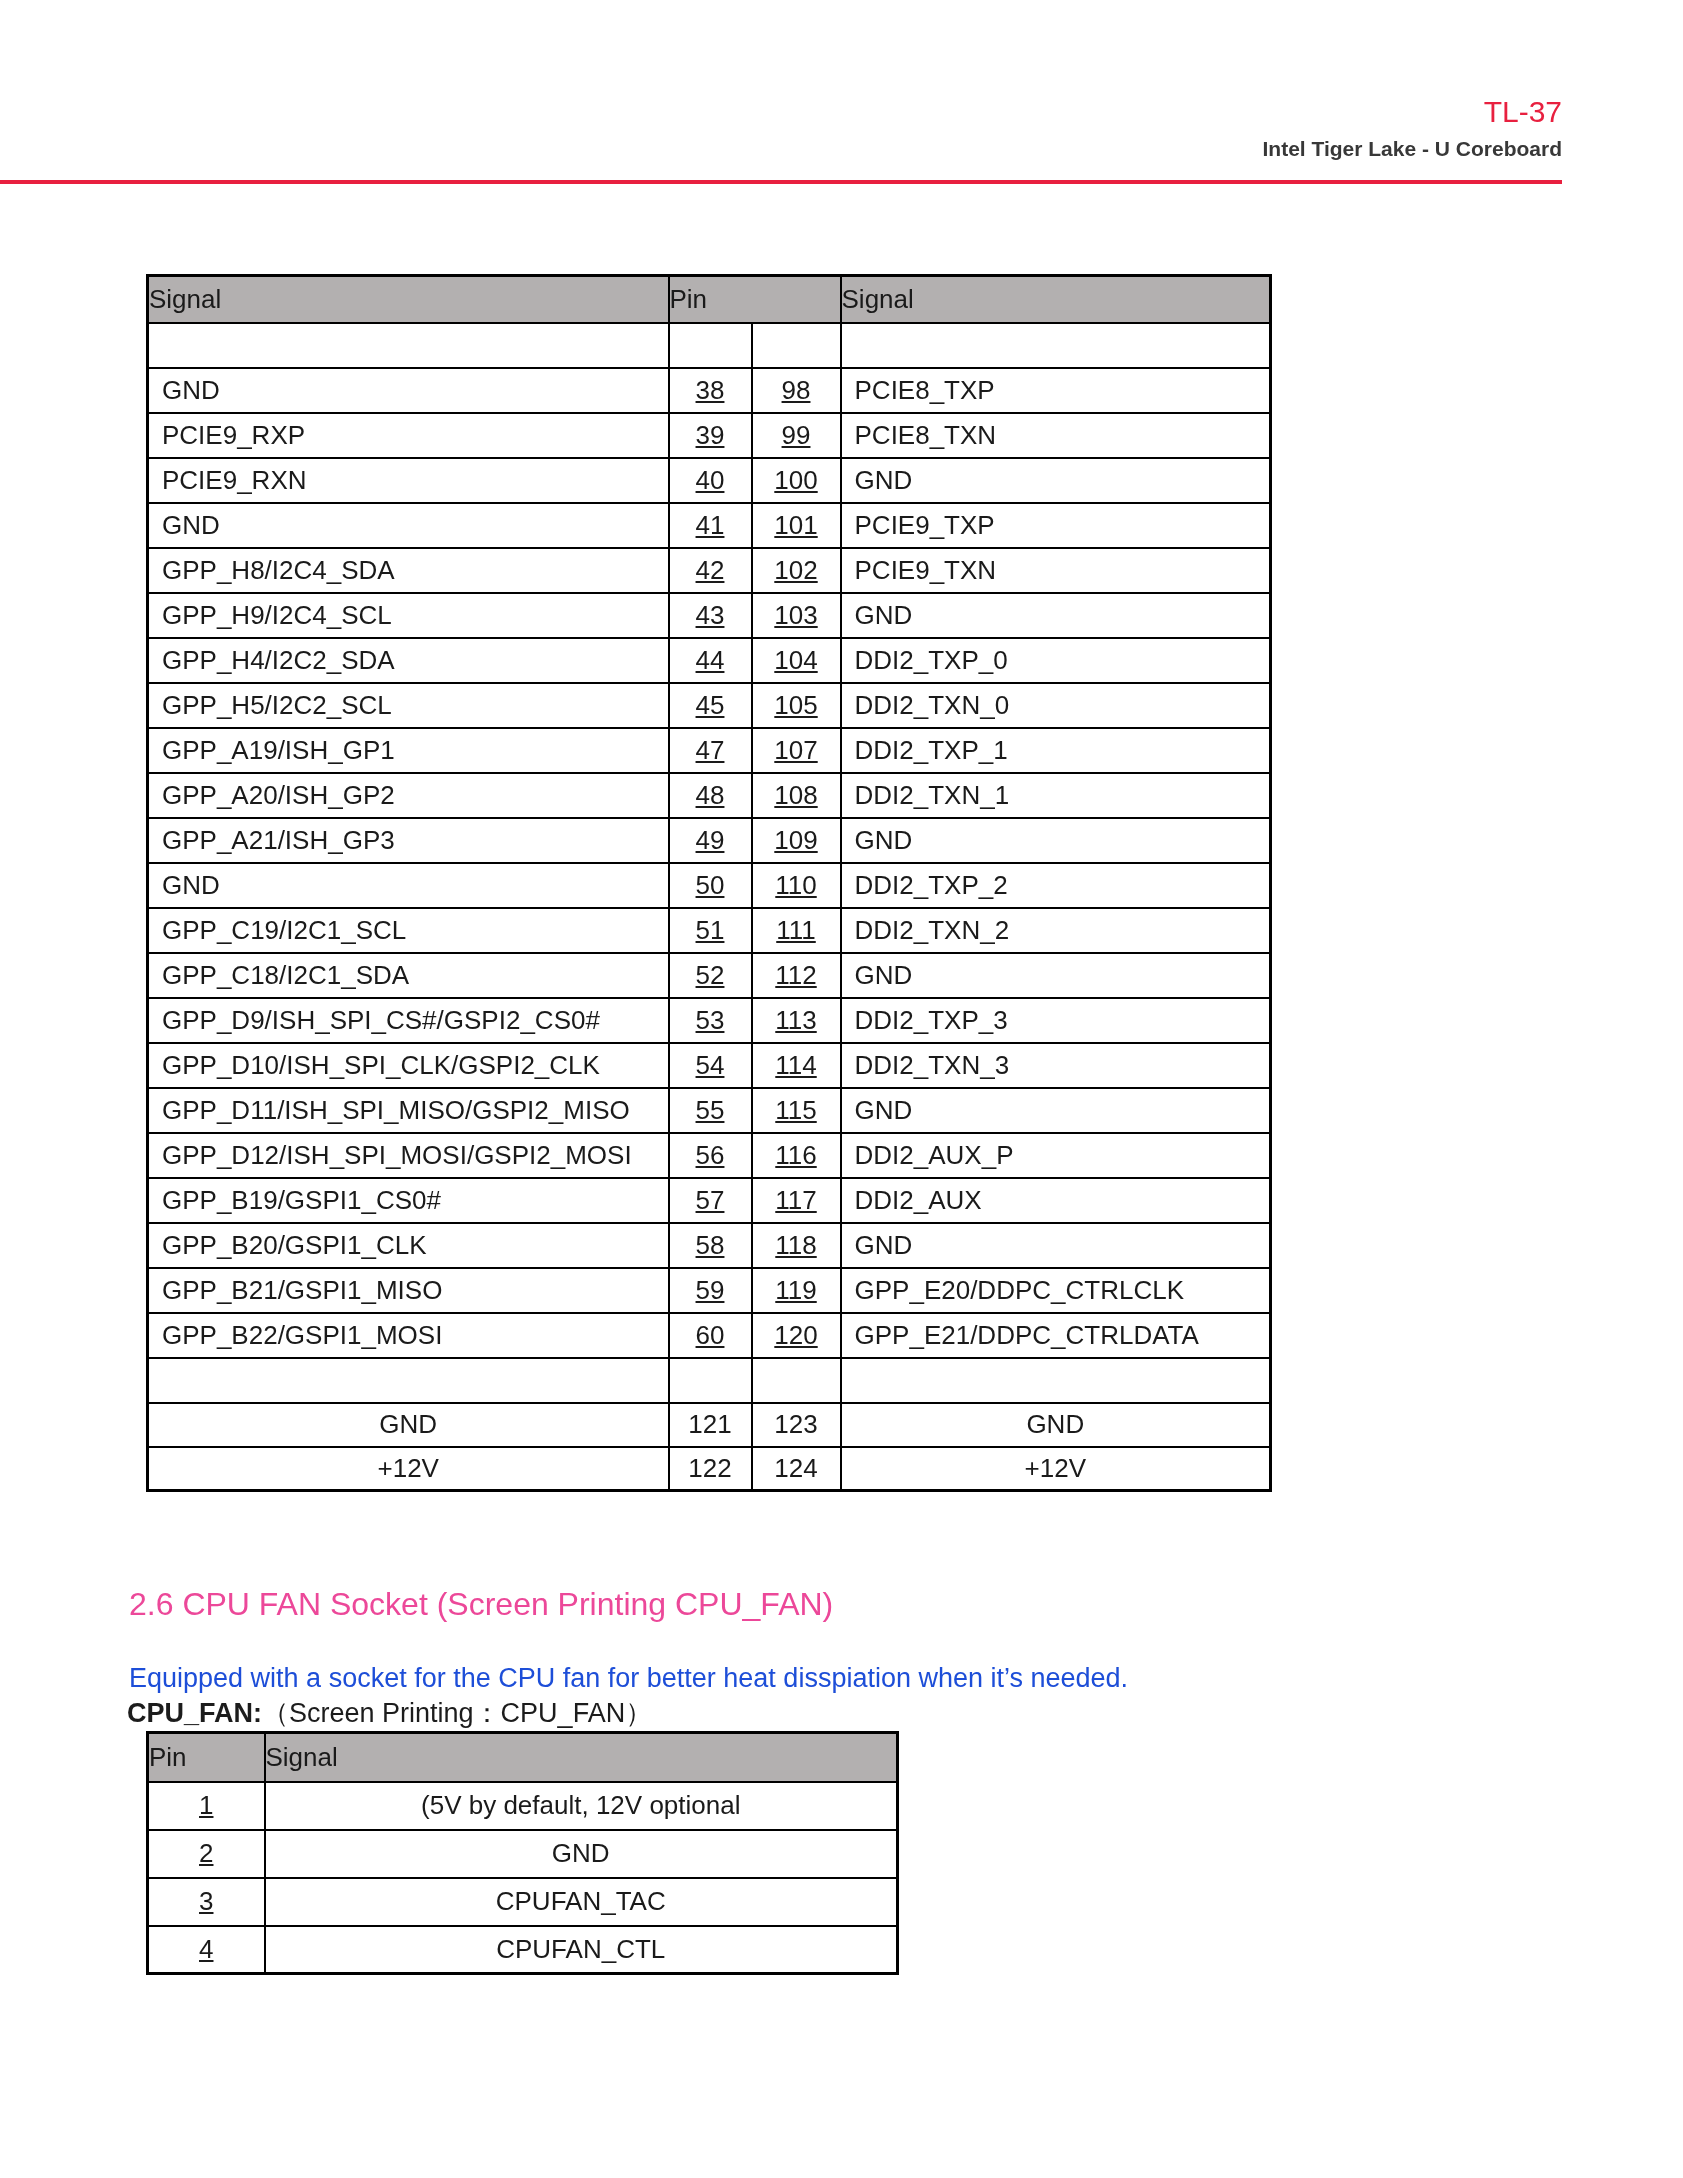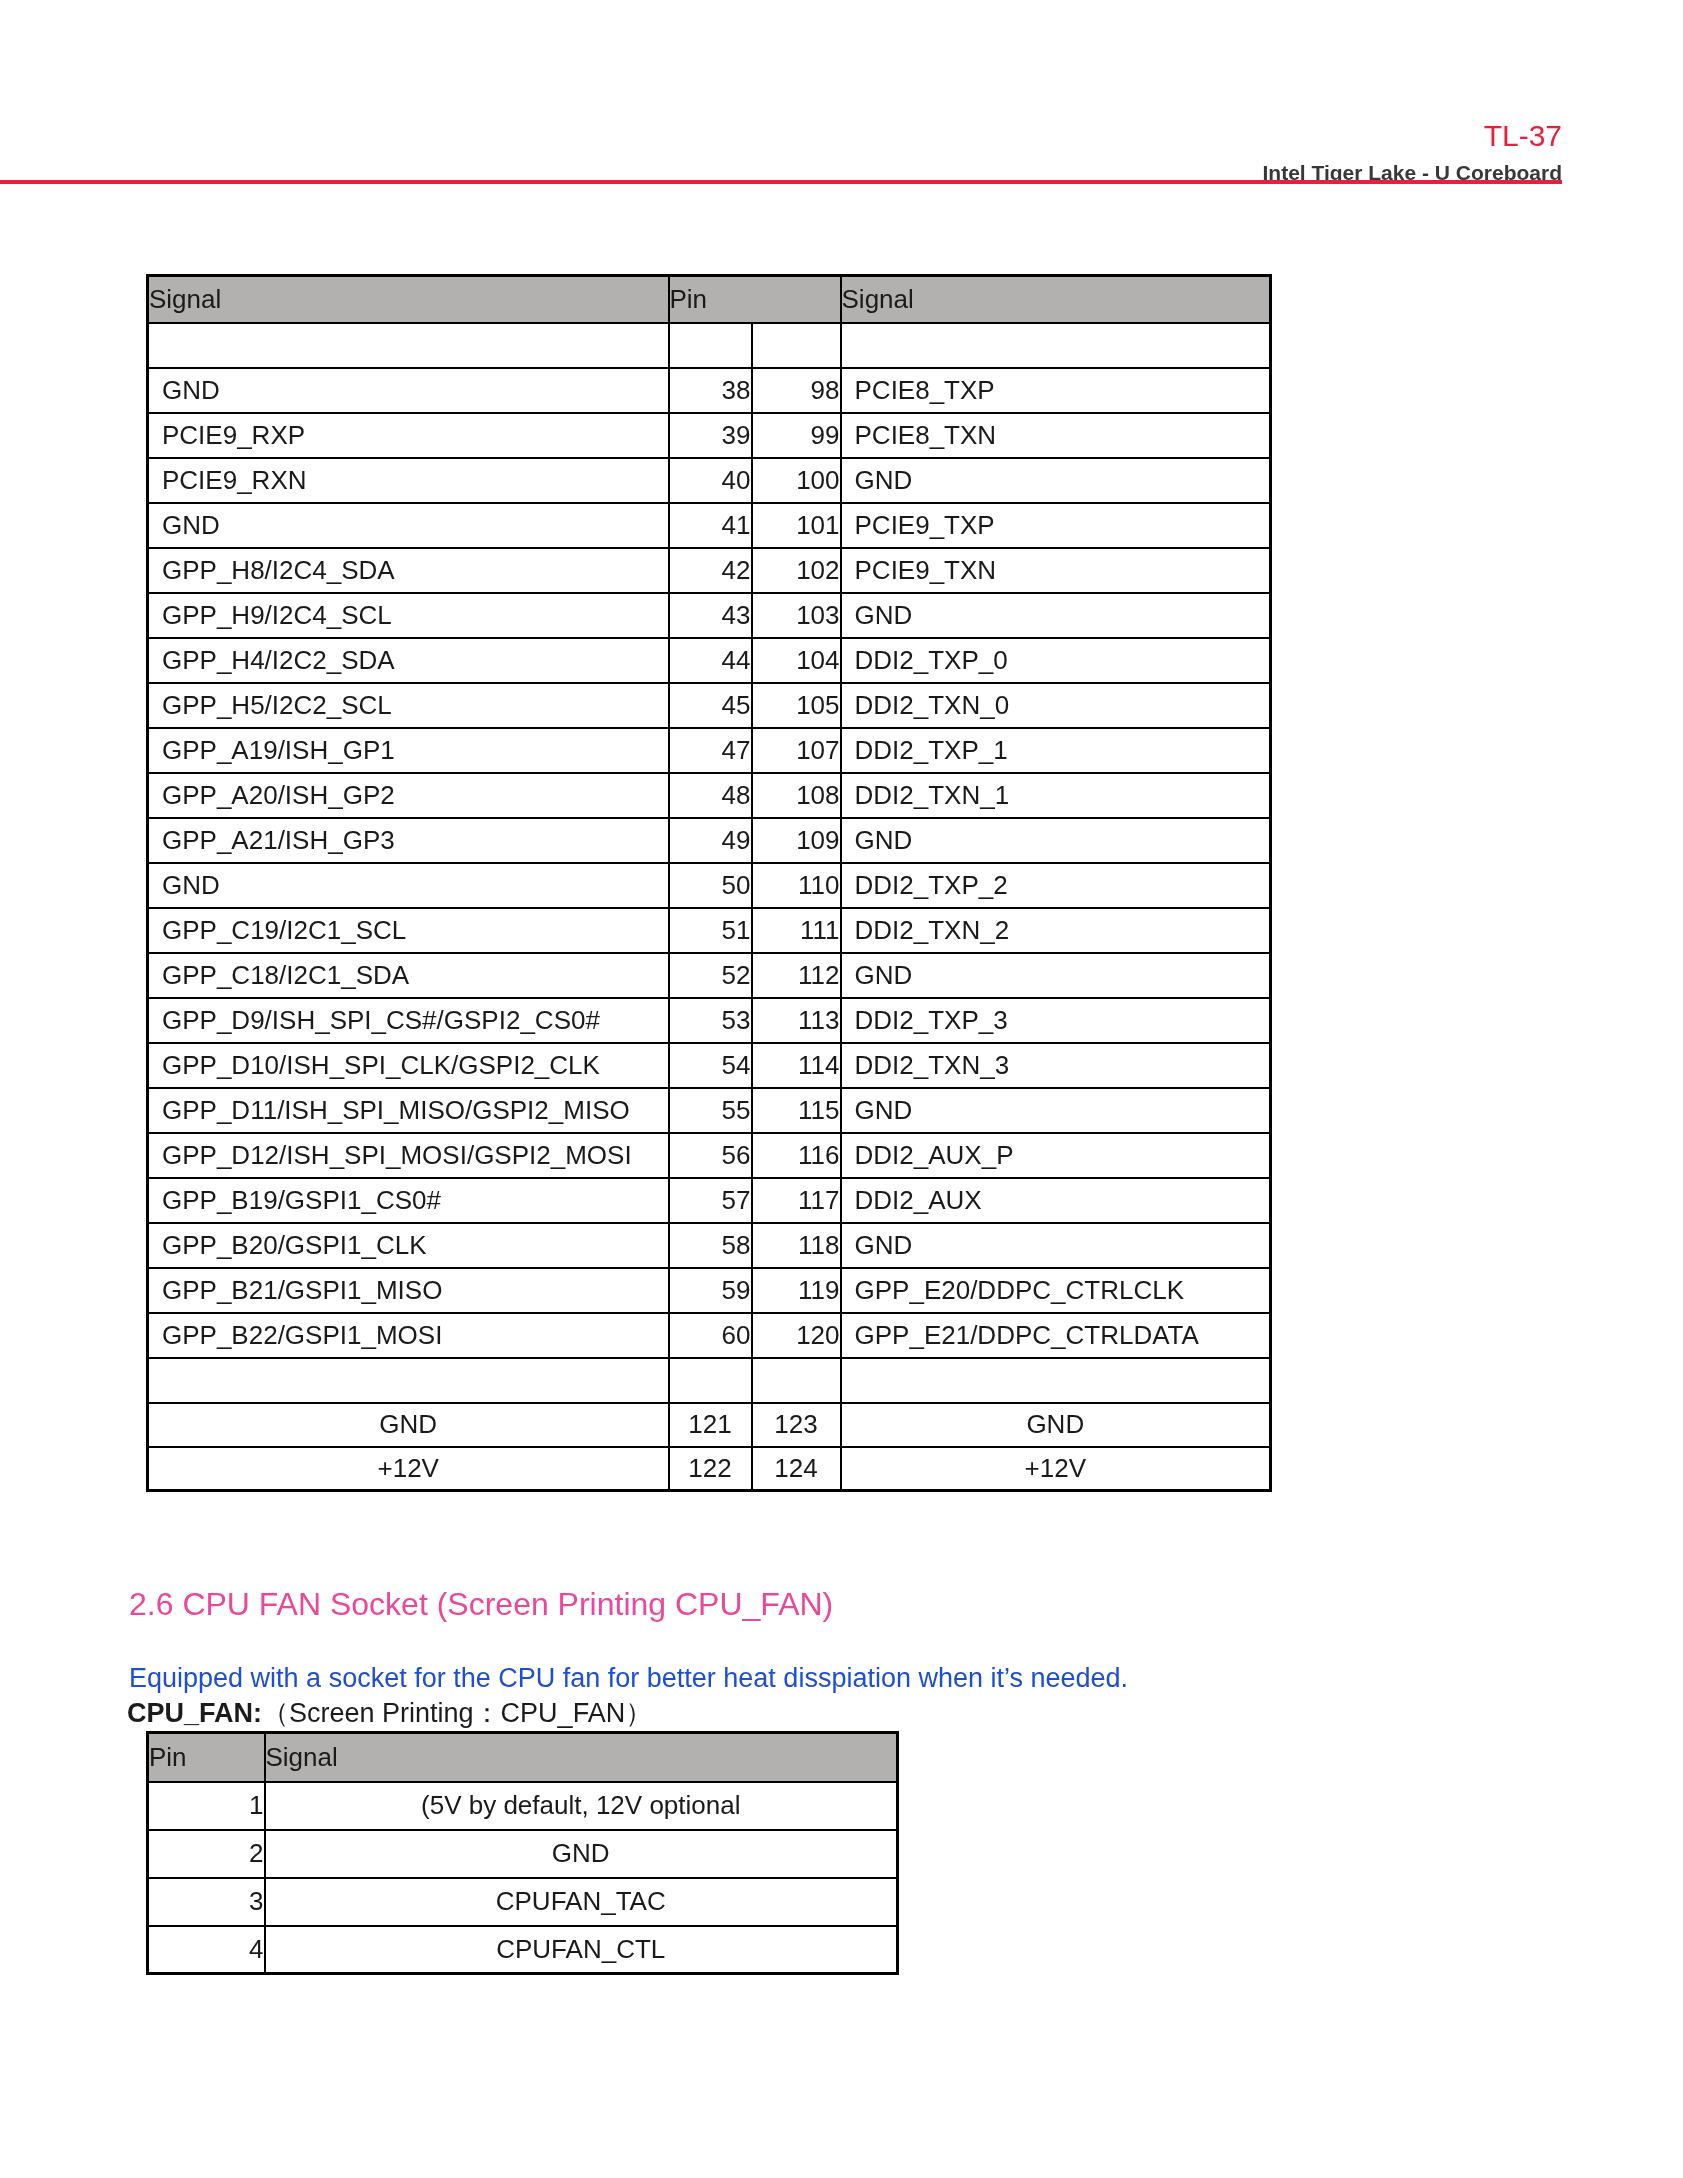--- a/index.html
+++ b/index.html
@@ -6,37 +6,37 @@
   * { box-sizing:border-box; }
   html,body { margin:0; padding:0; }
   body {
     width:1683px; height:2178px; position:relative;
     background:#ffffff; color:#1a1a1a;
     font-family:"Liberation Sans", sans-serif;
     overflow:hidden;
   }
   
   .hdr { position:absolute; top:93px; right:121px; text-align:right; line-height:37px; }
-  .doc-code { color:var(--accent); font-size:30px;margin-top:24px; }
+  .doc-code { color:var(--accent); font-size:30px; }
   .doc-title { color:#383838; font-size:21px;font-weight:bold; }
   .rule { position:absolute; top:180px; left:0; width:1562px; height:4px; background:var(--accent); }
 
   
   table { border-collapse:collapse; table-layout:fixed; border:3px solid #000; }
   th, td {
     border:2px solid #000; font-weight:normal; font-size:26px;
     white-space:nowrap; overflow:hidden; vertical-align:middle; padding:0;
   }
   th { background:var(--hgray); text-align:left; }
   .t1 { position:absolute; left:146px; top:274px; width:1123px; }
   .t1 thead tr { height:47px; }
   .t1 tbody tr { height:45px; }
   .t1 .power tr { height:44px; }
   .sig { text-align:left; padding-left:13px; }
-  .pin { text-align:right; }
+  .pin { text-align:center;text-decoration:underline; }
   .ctr { text-align:center; }
   .power td { text-align:center; }
 
   .t2 { position:absolute; left:146px; top:1731px; width:749px; }
   .t2 thead tr { height:49px; }
   .t2 tbody tr { height:48px; }
 
   
   .heading { position:absolute; left:129px; top:1586px; font-size:32px; color:#ec4899; }
   .para    { position:absolute; left:129px; top:1663px; font-size:27px; color:#1d4ed8;text-align:right; }

